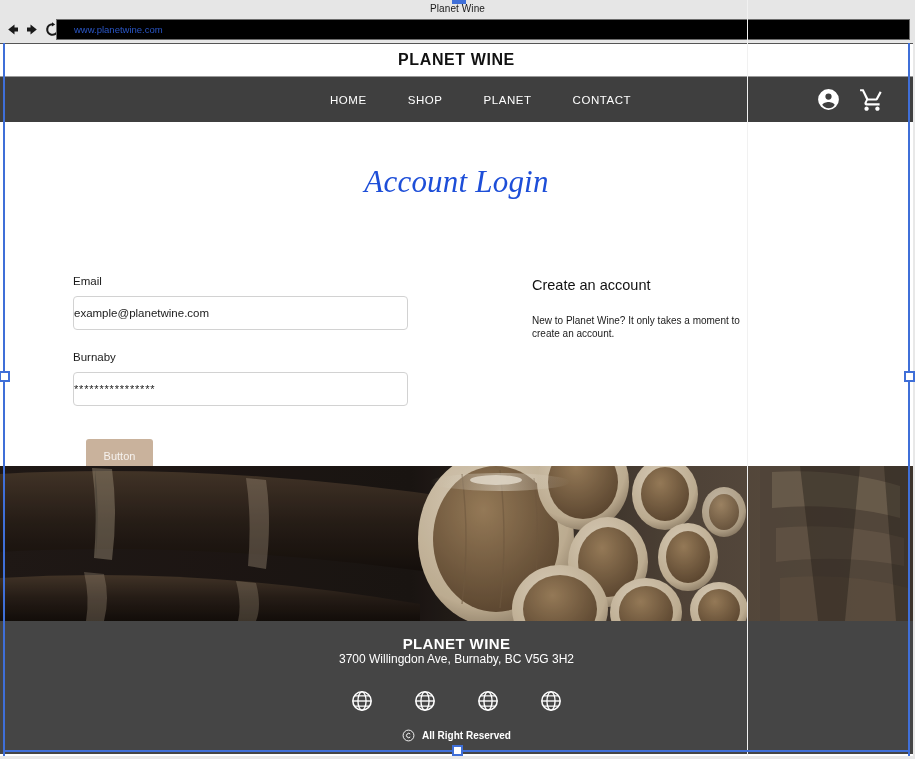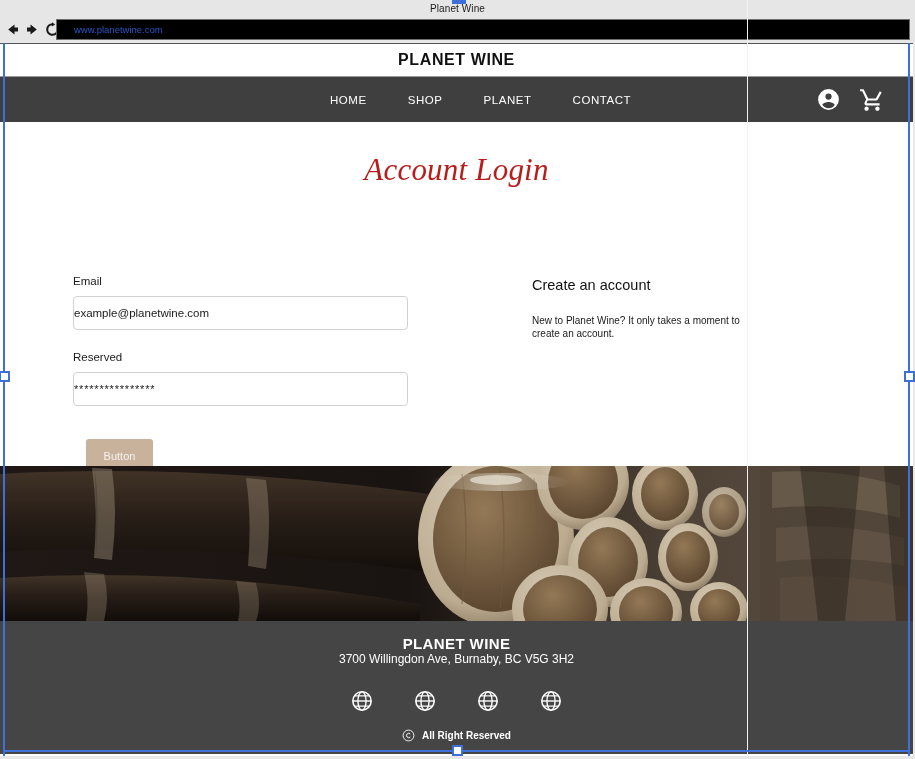--- a/index.html
+++ b/index.html
@@ -105,22 +105,22 @@
   .page {
     position: relative;
     height: 344px;
     background: #ffffff;
   }
   .page-title {
     text-align: center;
     font-family: "Liberation Serif", serif;
     font-style: italic;
     font-size: 31px;
-    color: #b91c1c;
-    padding-top: 30px;
+    color: #1d4ed8;
+    padding-top: 42px;
     letter-spacing: .2px;
   }
 
   .form-col {
     position: absolute; left: 73px; top: 153px; width: 340px;
   }
   .field-label {
     font-size: 11.5px; color: #1a1a1a; margin-bottom: 9px;
   }
   .field-box {
@@ -300,21 +300,21 @@
 
     <div class="page">
       <div class="page-title">Account Login</div>
 
       <div class="form-col">
         <div class="field-label">Email</div>
         <div class="field-box">
           <span class="field-value" placeholder="example@planetwine.com">example@planetwine.com</span>
         </div>
 
-        <div class="field-label">Reserved</div>
+        <div class="field-label">Burnaby</div>
         <div class="field-box">
           <span class="field-value masked" placeholder="Password">****************</span>
         </div>
       </div>
 
       <button class="btn btn-submit">Button</button>
 
       <div class="side-col">
         <div class="side-title">Create an account</div>
         <div class="side-text">New to Planet Wine? It only takes a moment to create an account.</div>

